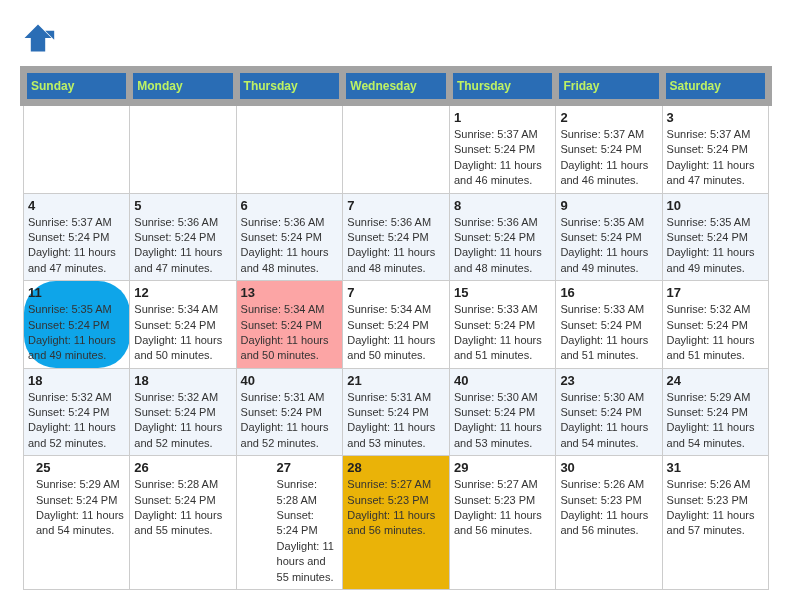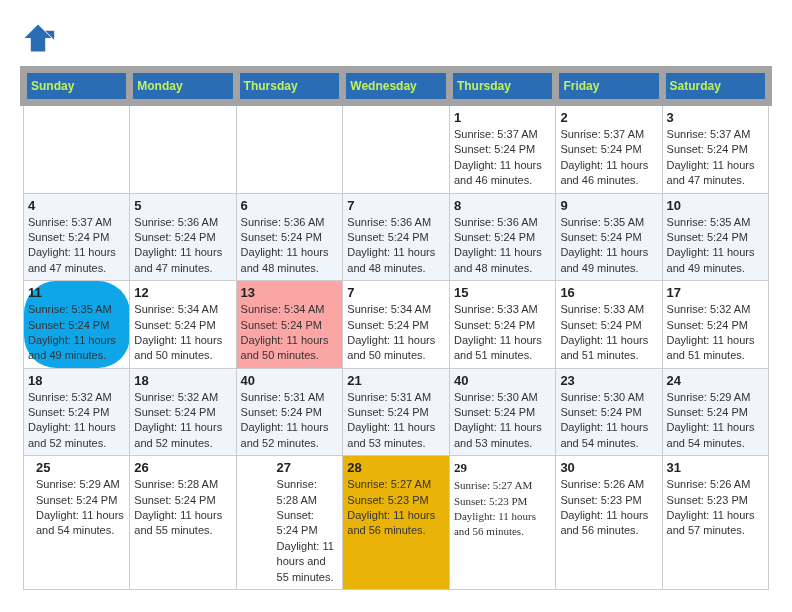--- a/index.html
+++ b/index.html
@@ -293,21 +293,21 @@
         <div class="day-info">
           Sunrise: 5:28 AM<br>Sunset: 5:24 PM<br>Daylight: 11 hours and 55 minutes.
         </div>
         </td>
         <td style="background: #eab308;">
           <div class="day-number">28</div>
         <div class="day-info">
           Sunrise: 5:27 AM<br>Sunset: 5:23 PM<br>Daylight: 11 hours and 56 minutes.
         </div>
         </td>
-        <td style="background: rgb(255, 255, 255); font-family: Liberation Serif, serif;">
+        <td style="background: rgb(255, 255, 255);">
           <div class="day-number">29</div>
         <div class="day-info">
           Sunrise: 5:27 AM<br>Sunset: 5:23 PM<br>Daylight: 11 hours and 56 minutes.
         </div>
         </td>
         <td style="background: rgb(255, 255, 255);">
           <div class="day-number">30</div>
         <div class="day-info">
           Sunrise: 5:26 AM<br>Sunset: 5:23 PM<br>Daylight: 11 hours and 56 minutes.
         </div>

